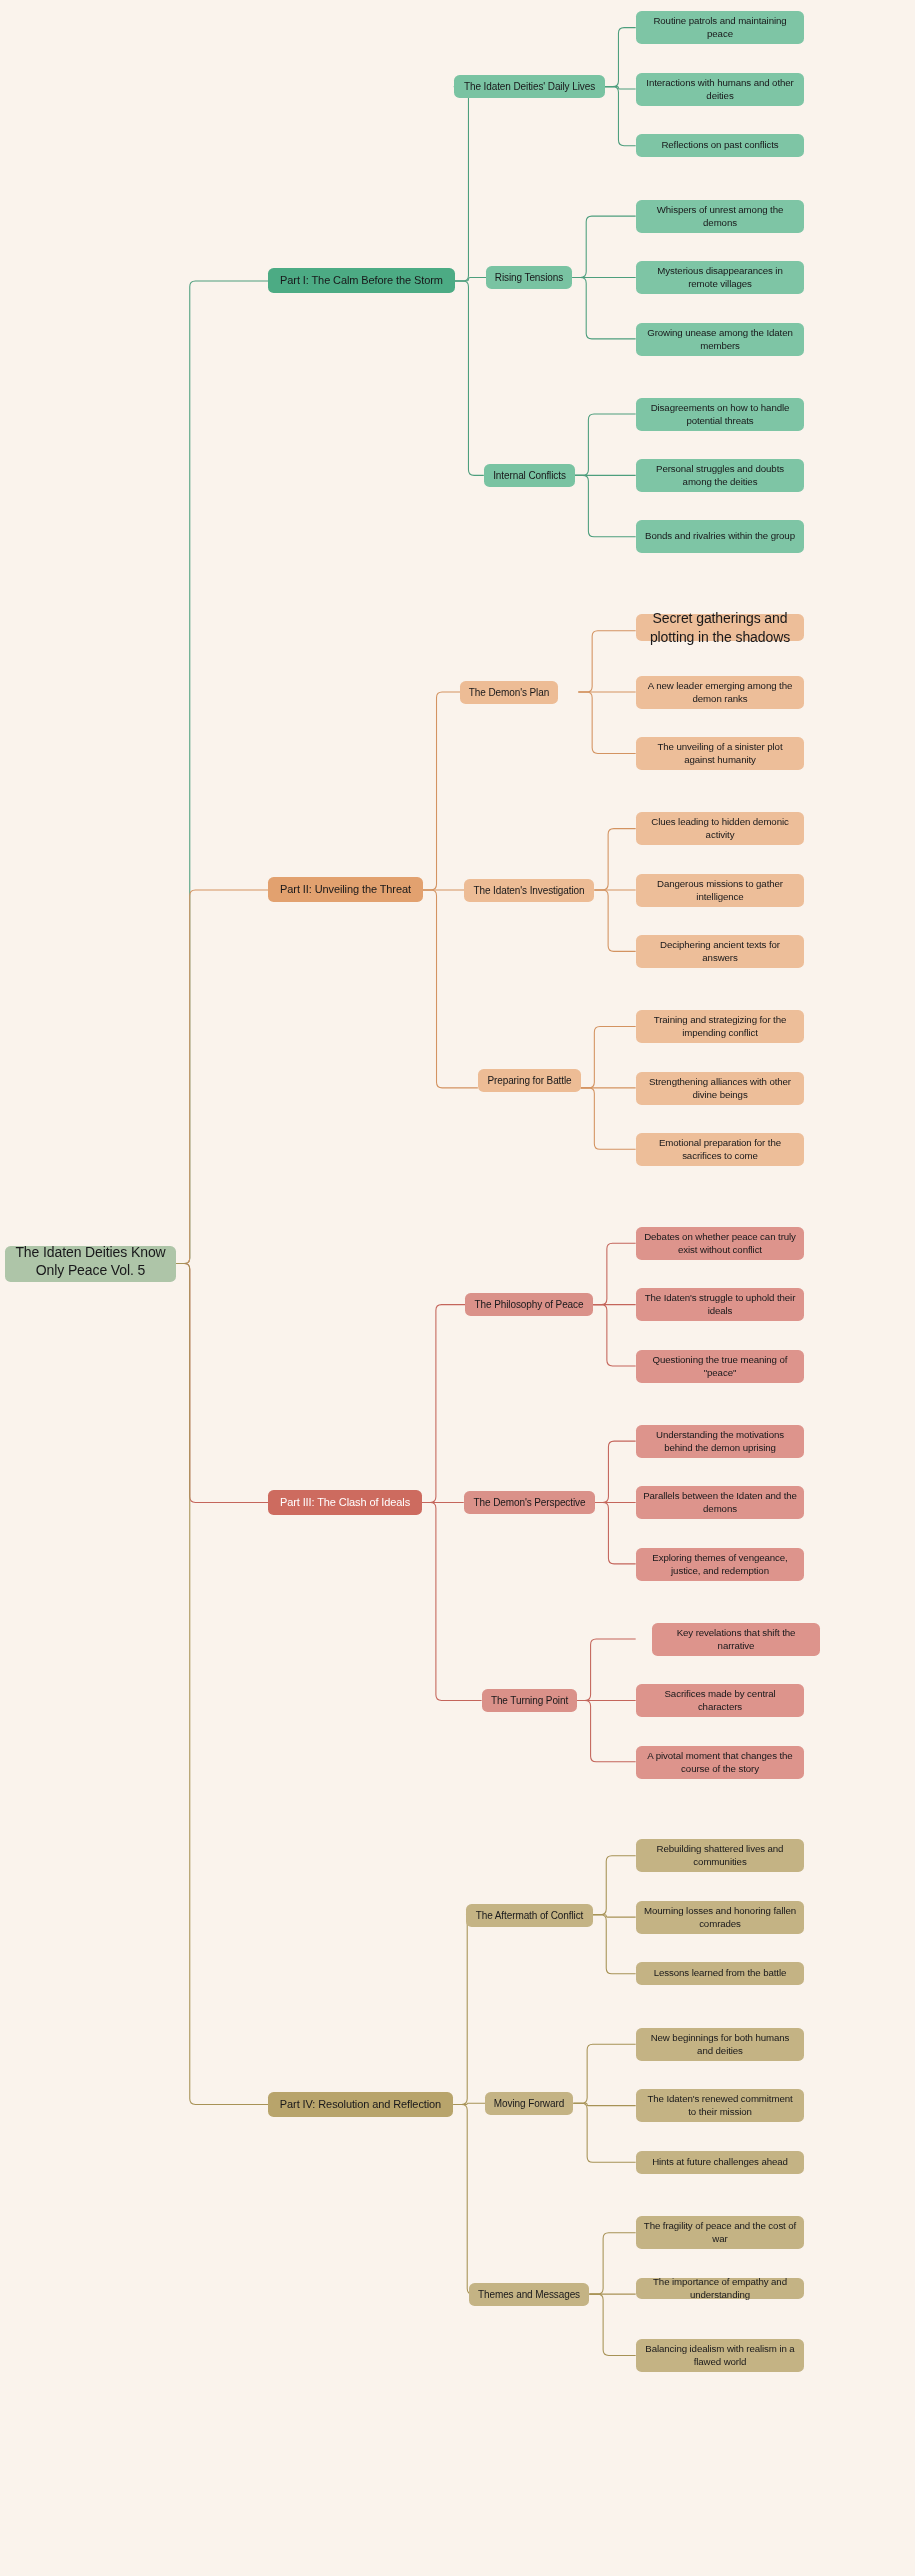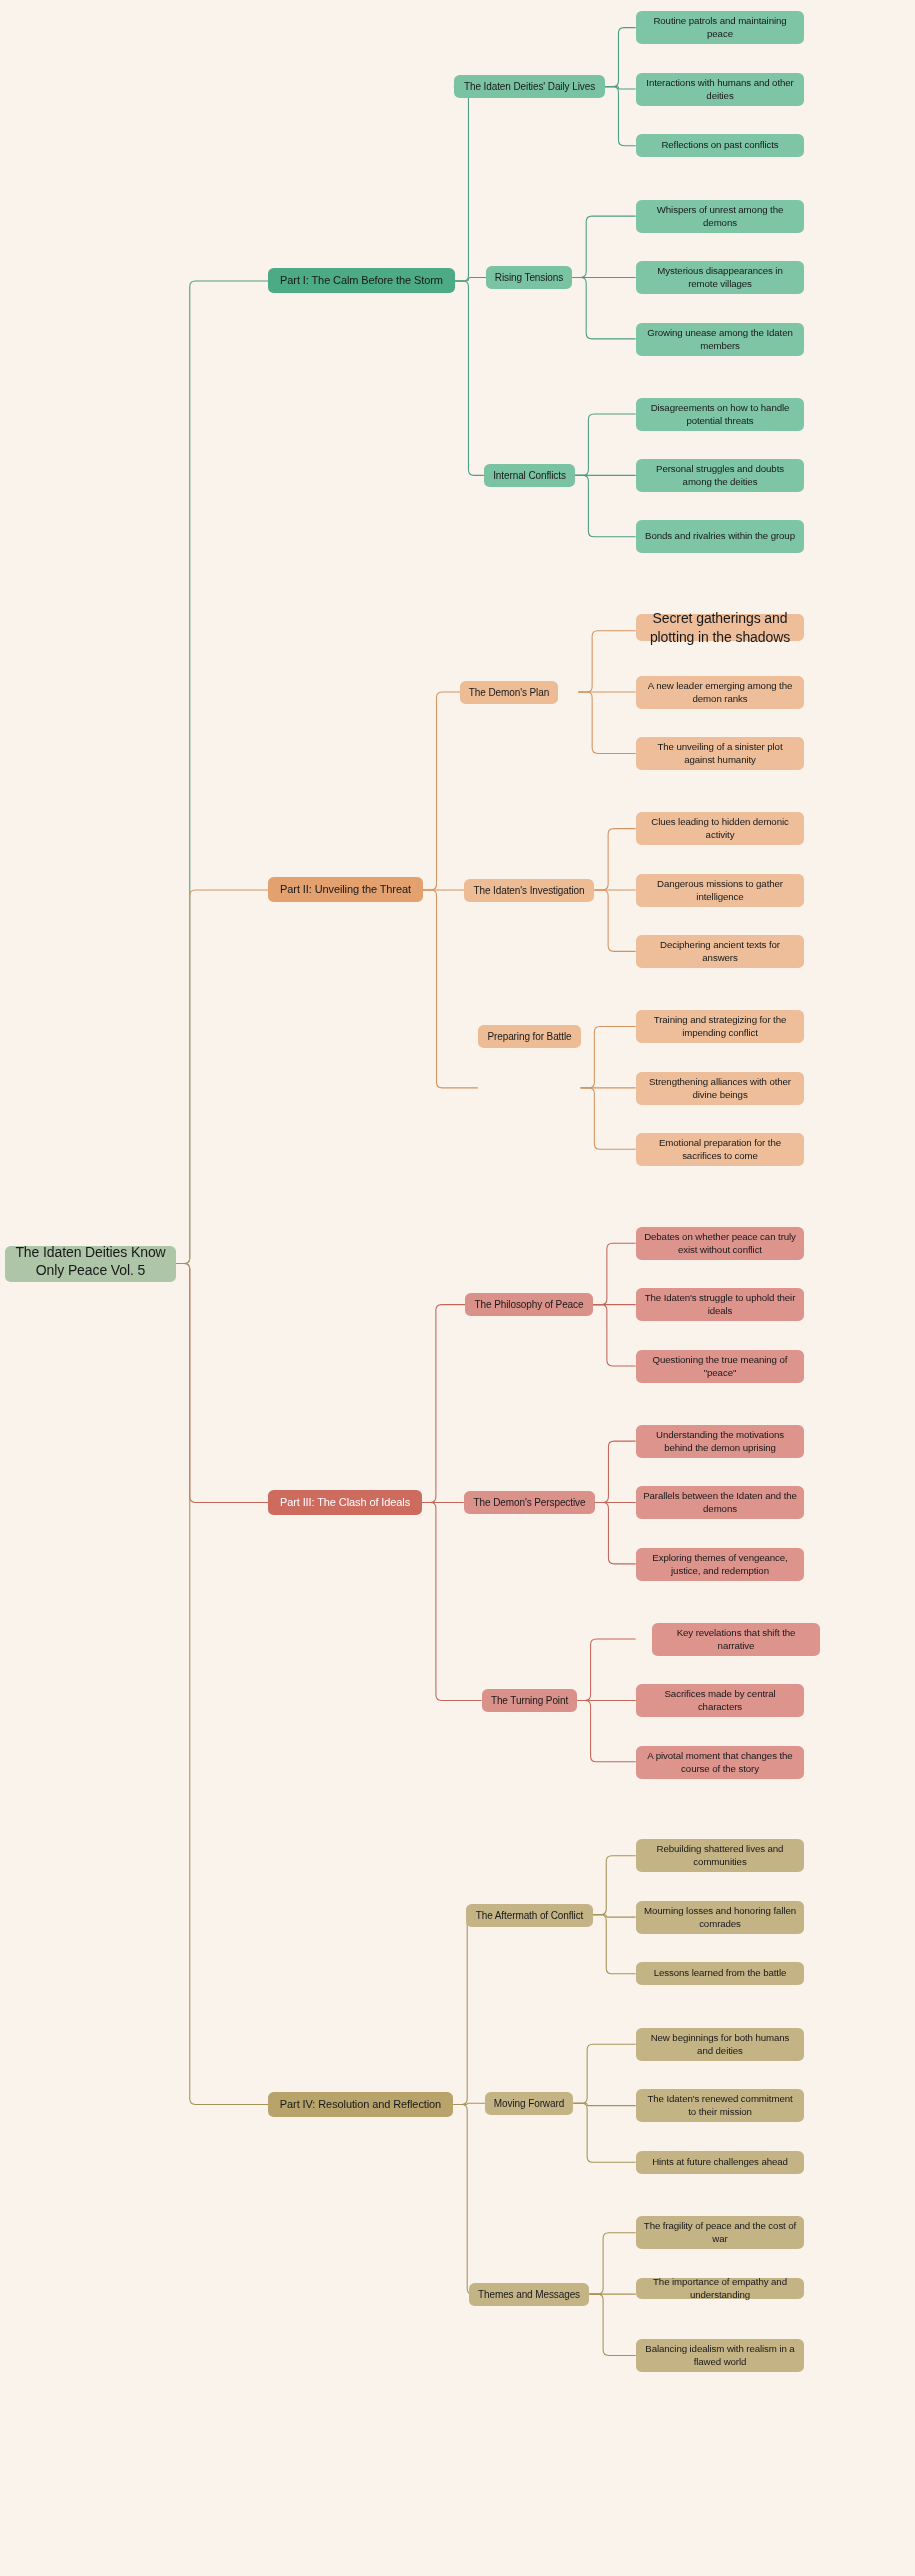--- a/index.html
+++ b/index.html
@@ -174,21 +174,21 @@
     </div>
     <div class="node leaf" style="left: 636px; top: 812px; width: 168px; height: 33px; background: rgb(237, 190, 153); color: rgb(24, 24, 26); font-size: 9.7px;">
       <span>Clues leading to hidden demonic activity</span>
     </div>
     <div class="node leaf" style="left: 636px; top: 874px; width: 168px; height: 33px; background: rgb(237, 190, 153); color: rgb(24, 24, 26); font-size: 9.7px;">
       <span>Dangerous missions to gather intelligence</span>
     </div>
     <div class="node leaf" style="left: 636px; top: 935px; width: 168px; height: 33px; background: rgb(237, 190, 153); color: rgb(24, 24, 26); font-size: 9.7px;">
       <span>Deciphering ancient texts for answers</span>
     </div>
-    <div class="node sub" style="left: 478px; top: 1025px; width: 103px; height: 22.5px; background: rgb(237, 188, 149); color: rgb(24, 24, 26); font-size: 10px;">
+    <div class="node sub" style="left: 478px; top: 1069px; width: 103px; height: 22.5px; background: rgb(237, 188, 149); color: rgb(24, 24, 26); font-size: 10px;">
       <span>Preparing for Battle</span>
     </div>
     <div class="node leaf" style="left: 636px; top: 1010px; width: 168px; height: 33px; background: rgb(237, 190, 153); color: rgb(24, 24, 26); font-size: 9.7px;">
       <span>Training and strategizing for the impending conflict</span>
     </div>
     <div class="node leaf" style="left: 636px; top: 1072px; width: 168px; height: 33px; background: rgb(237, 190, 153); color: rgb(24, 24, 26); font-size: 9.7px;">
       <span>Strengthening alliances with other divine beings</span>
     </div>
     <div class="node leaf" style="left: 636px; top: 1133px; width: 168px; height: 33px; background: rgb(237, 190, 153); color: rgb(24, 24, 26); font-size: 9.7px;">
       <span>Emotional preparation for the sacrifices to come</span>

